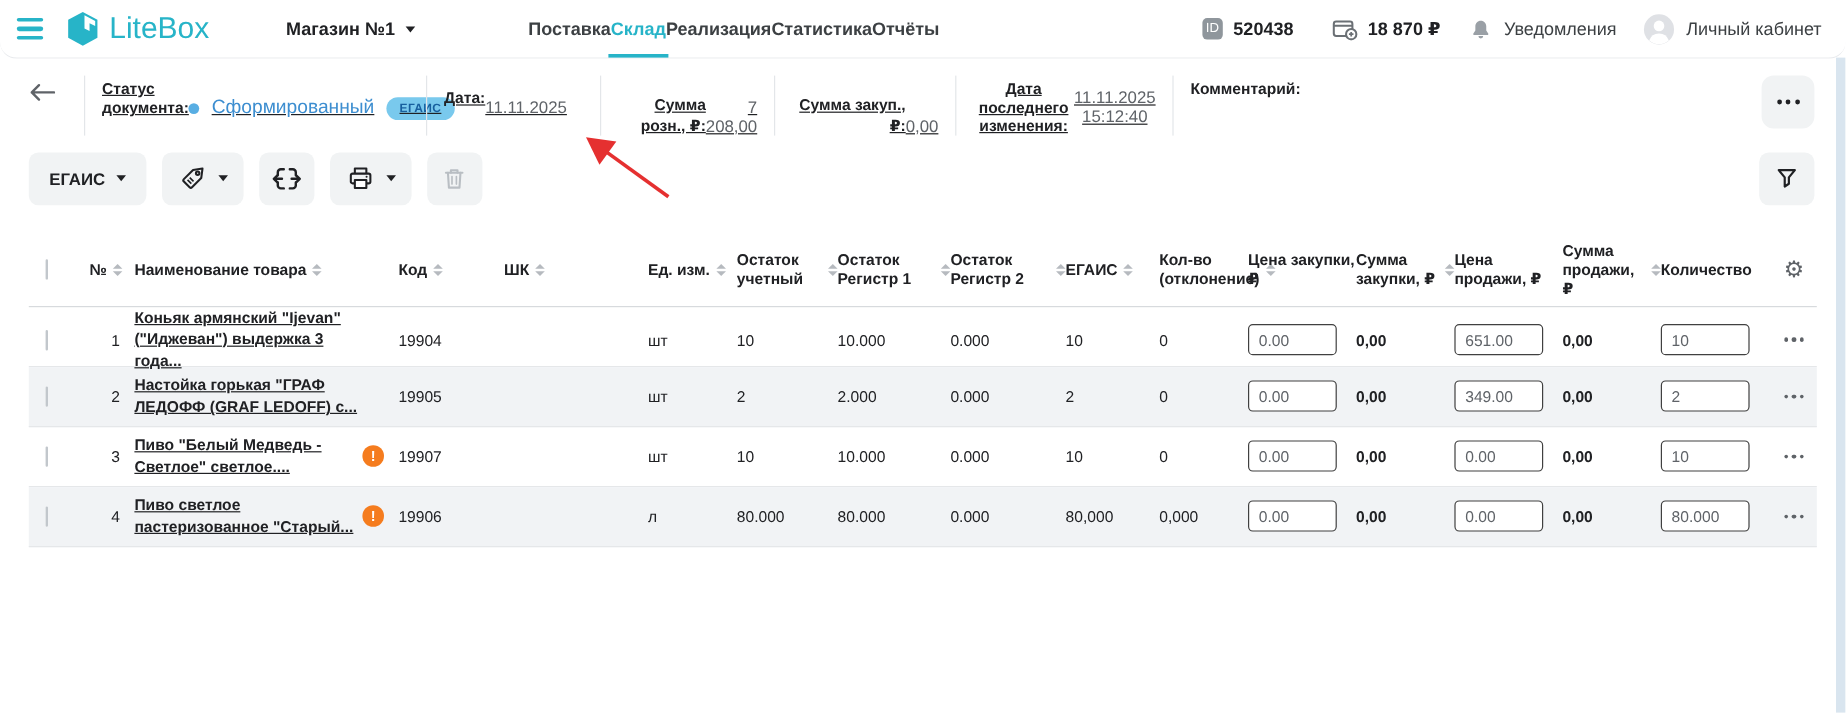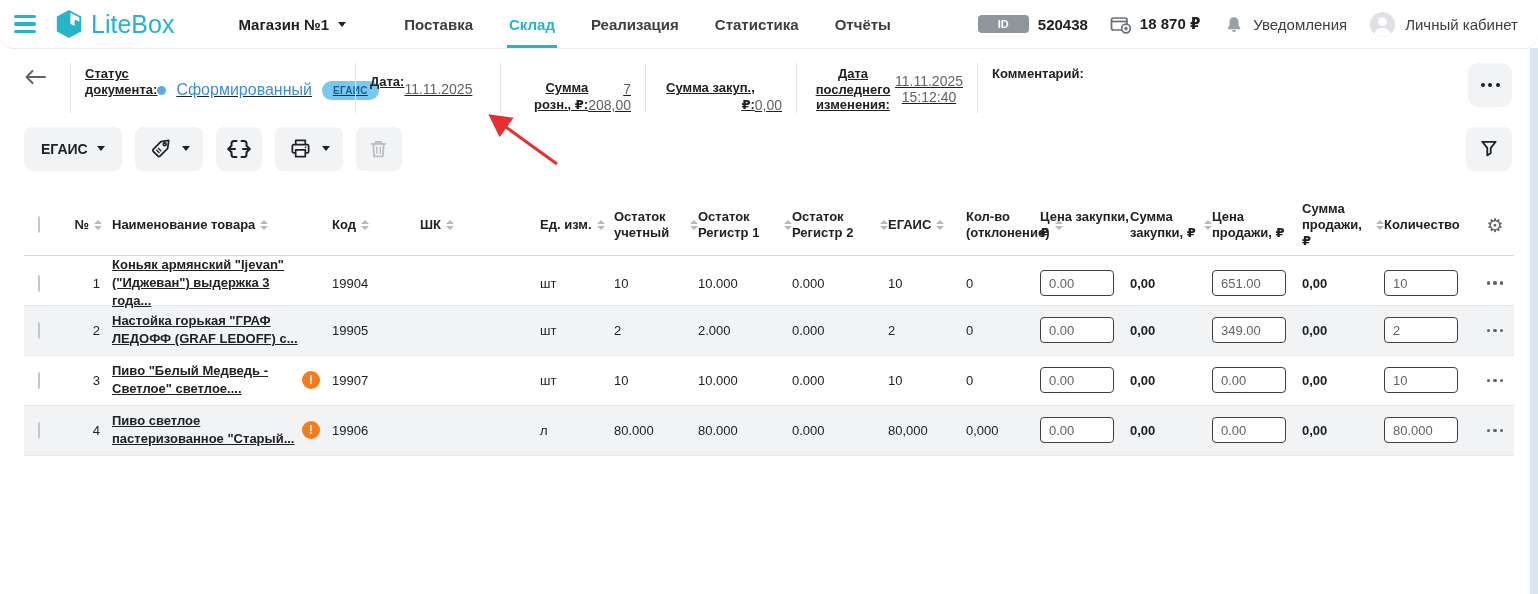--- a/index.html
+++ b/index.html
@@ -12,27 +12,27 @@
   
   .topbar{height:48px;display:flex;align-items:center;justify-content:space-between;
     border-bottom:1px solid #e8eaed;padding:0 20px 0 14px;background:#fff;border-radius:14px;}
   .tb-left{display:flex;align-items:center;}
   .burger{display:flex;flex-direction:column;gap:4px;margin-right:18px;cursor:pointer;}
   .burger b{width:22px;height:3.5px;background:#27b4c8;border-radius:2px;}
   .logo{display:flex;align-items:center;gap:7px;margin-right:64px;}
   .logo-text{font-size:25px;color:#27b4c8;}
   .store{display:flex;align-items:center;gap:9px;font-weight:700;font-size:15px;margin-right:58px;cursor:pointer;}
   .caret{width:0;height:0;border-left:4.5px solid transparent;border-right:4.5px solid transparent;border-top:5.5px solid #202124;display:inline-block;}
-  .nav{display:flex;gap:36px;}
+  .nav{display:flex;margin-left:36px;}
   .nav a{font-size:15px;font-weight:700;color:#3c4043;line-height:47px;display:inline-block;position:relative;}
   .nav a.active{color:#27b4c8;}
   .nav a.active::after{content:"";position:absolute;left:-2px;right:-2px;bottom:0;height:3px;background:#27b4c8;}
   .tb-right{display:flex;align-items:center;font-size:15px;color:#3c4043;}
-  .id-badge{background:#8f969c;color:#fff;font-weight:700;font-size:11px;padding:3px 20px;border-radius:4px;margin-right:9px;}
-  .acc-id{font-weight:700;color:#202124;margin-right:22px;}
+  .id-badge{background:#8f969c;color:#fff;font-weight:400;font-size:11px;padding:3px 3px;border-radius:4px;margin-right:9px;}
+  .acc-id{font-weight:700;color:#202124;margin-right:32px;}
   .balance{font-weight:700;color:#202124;margin:0 24px 0 8px;}
   .bell-wrap{display:flex;align-items:center;gap:9px;margin-right:22px;cursor:pointer;}
   .acct-wrap{display:flex;align-items:center;gap:9px;cursor:pointer;}
   
   .infobar{display:flex;align-items:stretch;padding:14px 26px 8px 24px;position:relative;}
   .ib-back{width:46px;padding-top:6px;cursor:pointer;flex:none;}
   .ib-title{width:296px;font-weight:700;font-size:14px;padding-top:7px;flex:none;}
   .ib-block{border-left:1px solid #e3e6e9;padding:3px 14px 0 14px;flex:none;display:flex;flex-direction:row;text-decoration:underline;}
   .ib-label{font-weight:700;font-size:13px;line-height:1.25;min-height:31px;}
   .ib-value{font-size:14px;color:#5f6368;}

